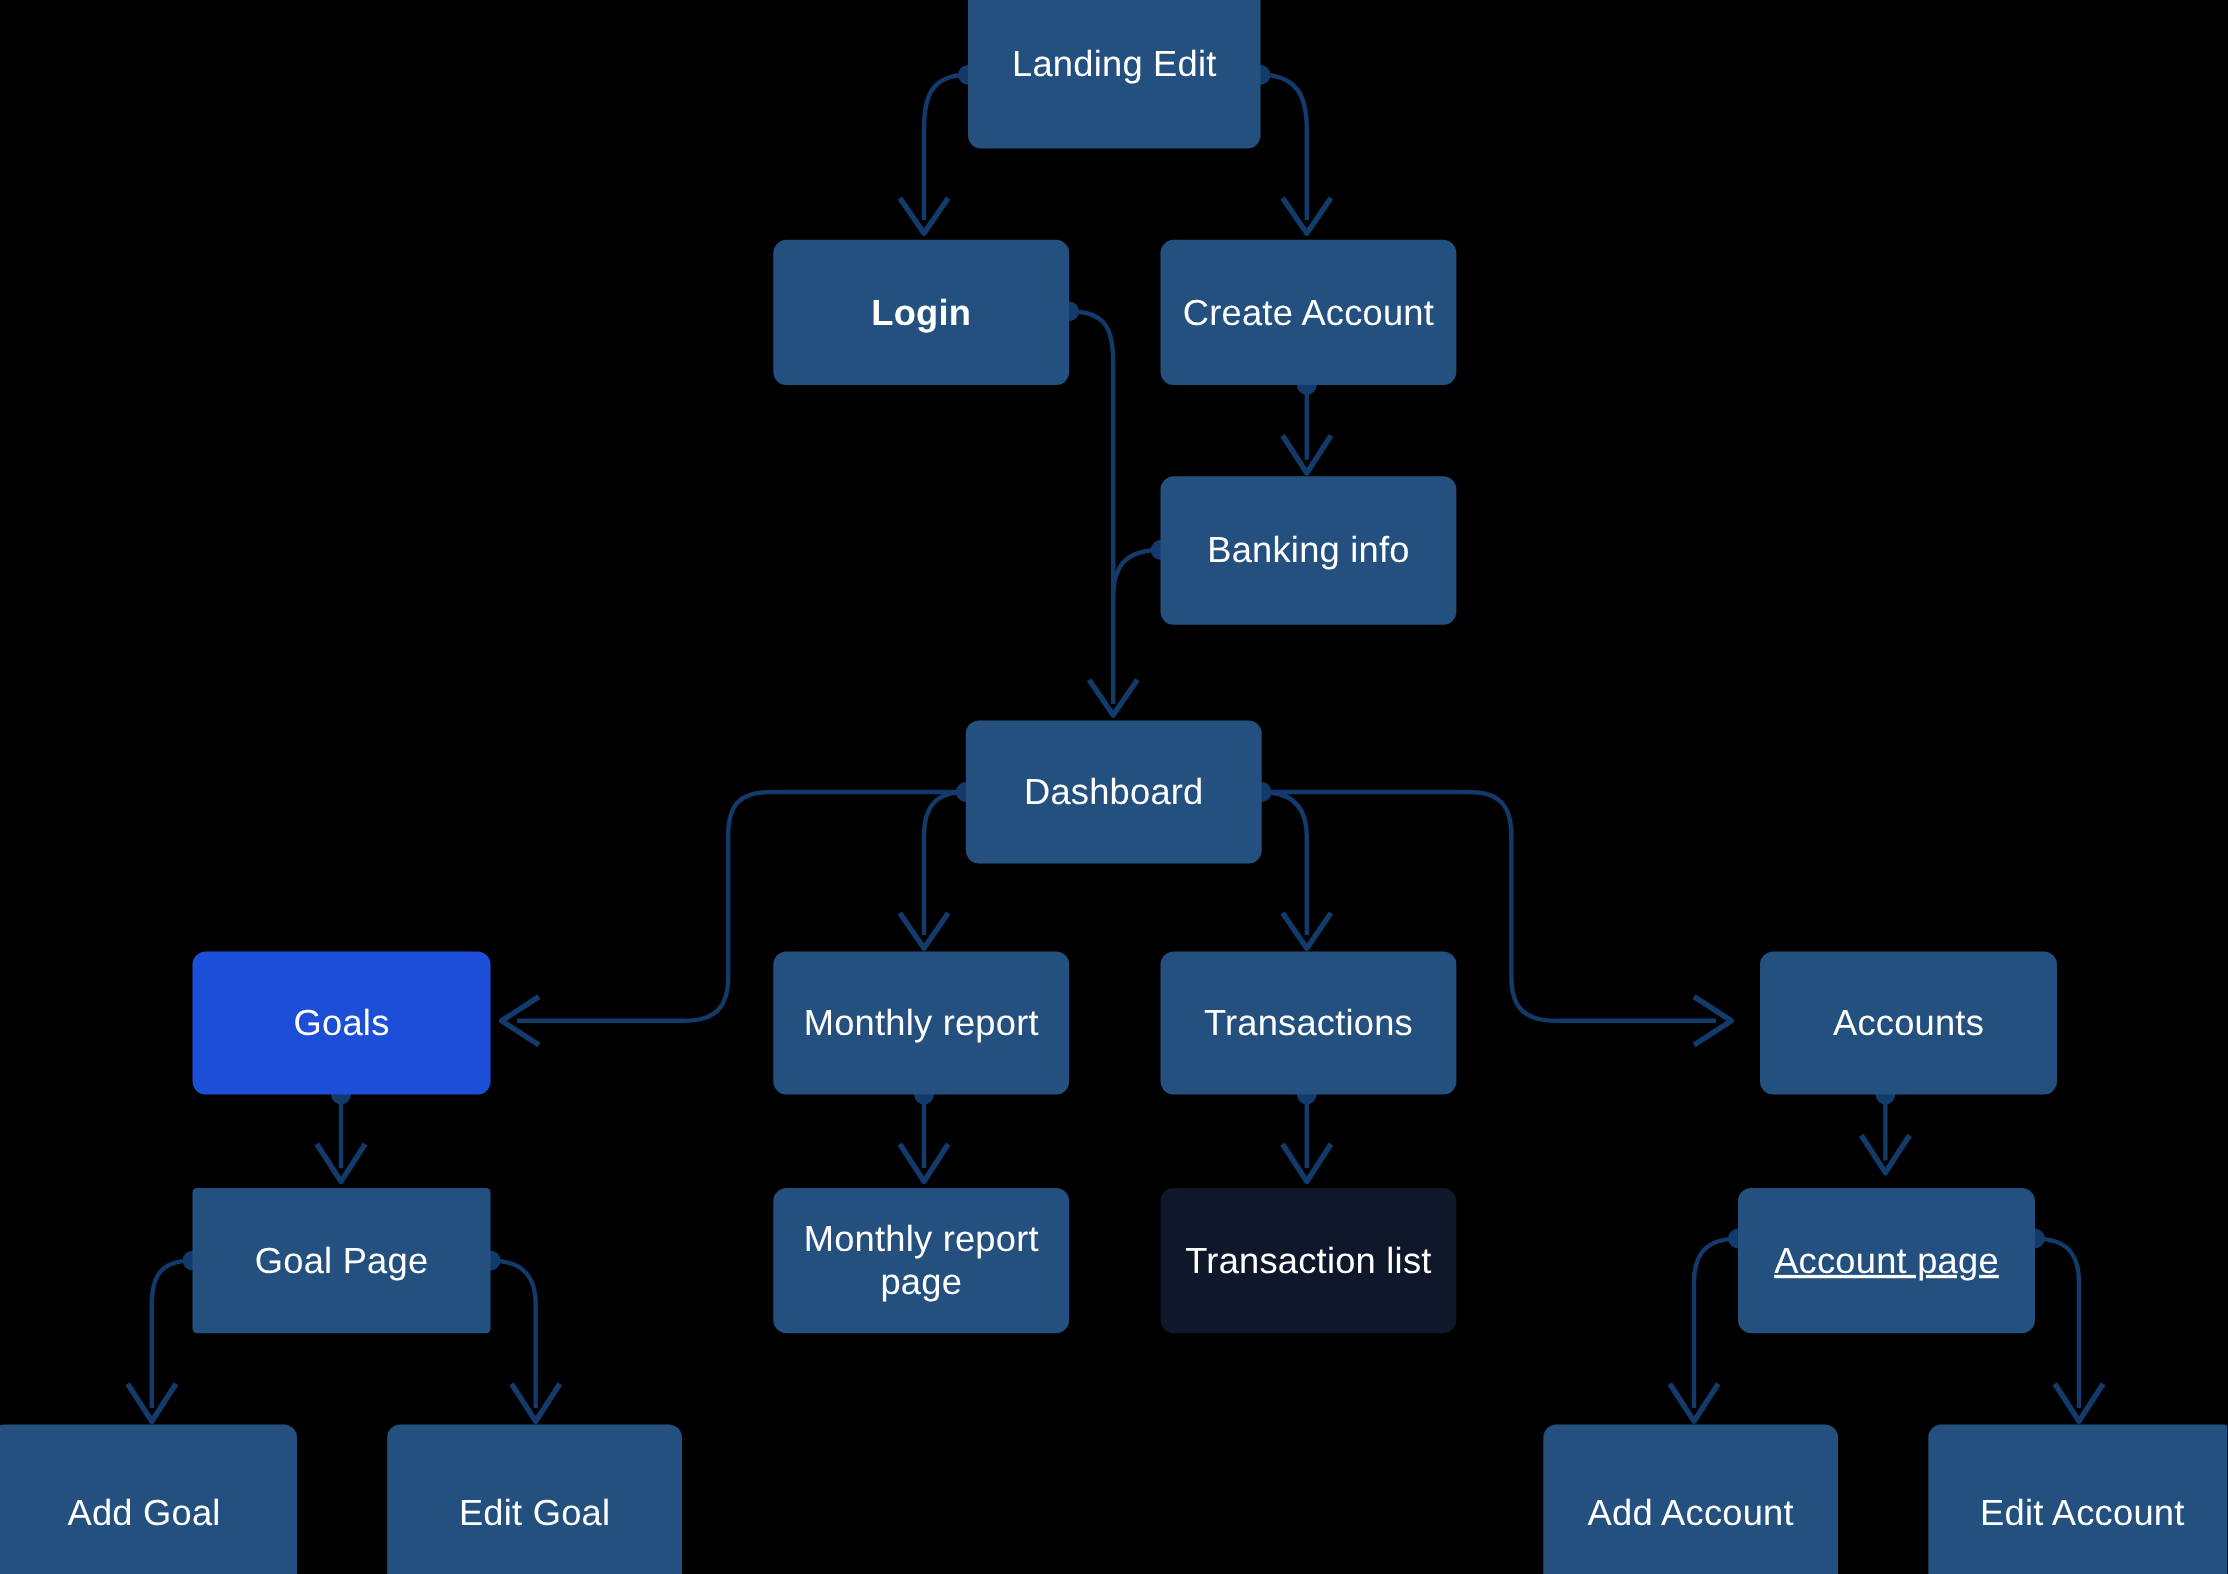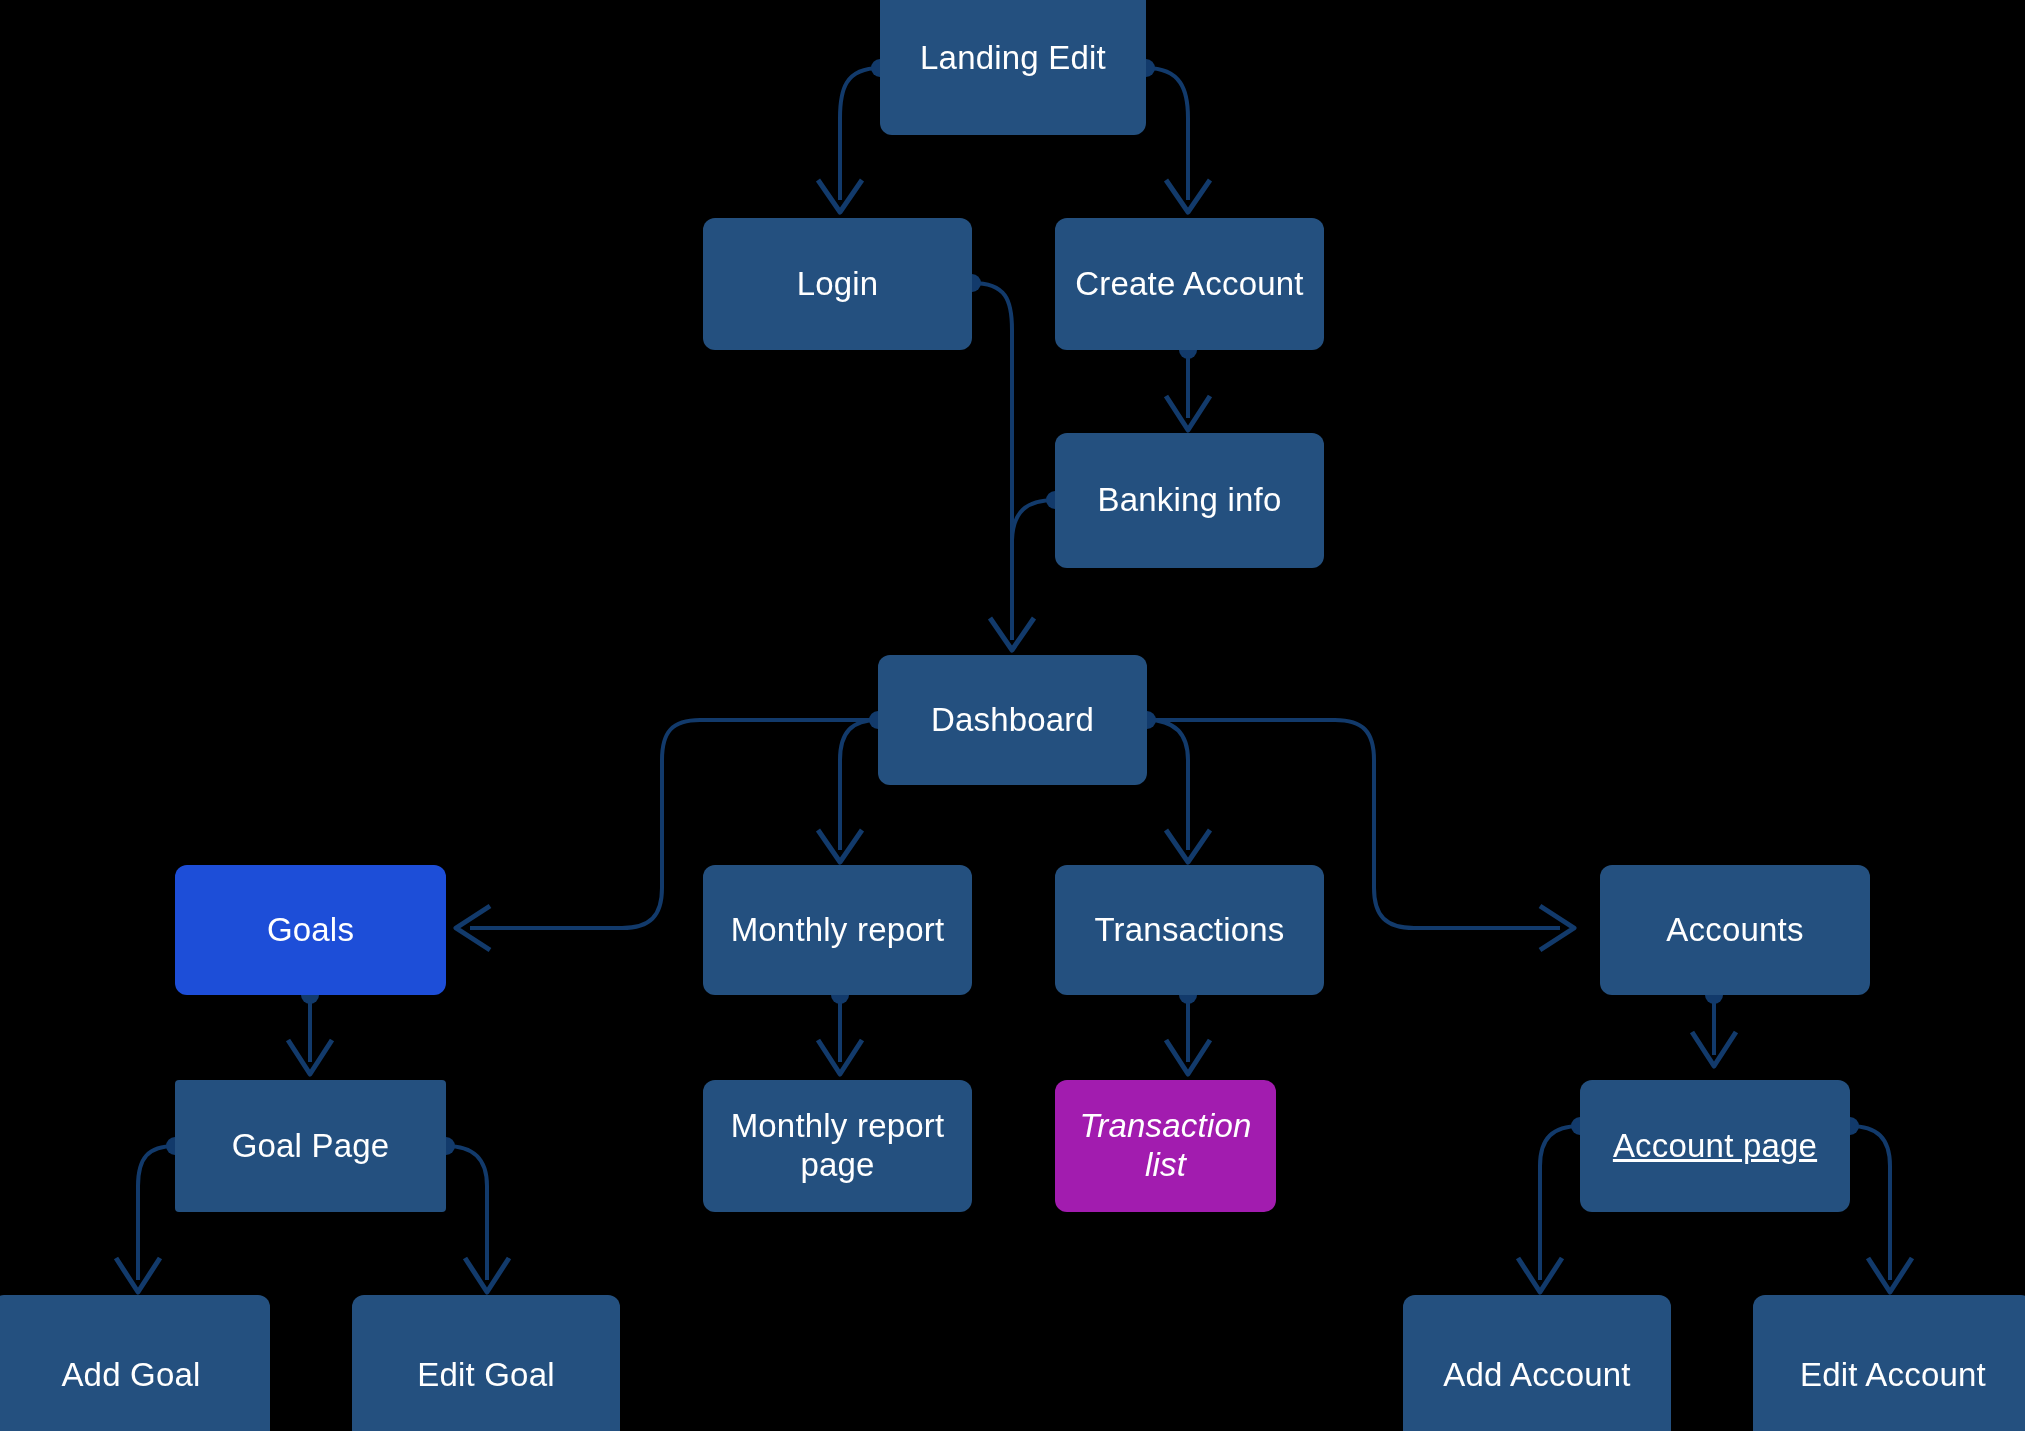--- a/index.html
+++ b/index.html
@@ -124,21 +124,21 @@
       <path d="M 1850 1126 C 1877 1126, 1890 1138, 1890 1166 L 1890 1280"></path>
       <path d="M 1868 1258 L 1890 1292 L 1912 1258" stroke-width="5"></path>
       <circle cx="1850" cy="1126" r="9" fill="#123A6B" stroke="none"></circle>
 
     </g>
   </svg>
 
   <div class="node" style="left: 880px; top: -18px; width: 266px; height: 153px; background: rgb(36, 80, 127); color: rgb(255, 255, 255); border-radius: 12px; font-size: 33px;">
     <span class="node-label">Landing Edit</span>
   </div>
-  <div class="node" style="left: 703px; top: 218px; width: 269px; height: 132px; background: rgb(36, 80, 127); color: rgb(255, 255, 255); border-radius: 12px; font-size: 33px;">
+  <div class="node" style="left: 703px; top: 218px; width: 269px; height: 132px; background: rgb(36, 80, 127); color: rgb(255, 255, 255); border-radius: 12px; font-size: 33px; font-weight: bold;">
     <span class="node-label">Login</span>
   </div>
   <div class="node" style="left: 1055px; top: 218px; width: 269px; height: 132px; background: rgb(36, 80, 127); color: rgb(255, 255, 255); border-radius: 12px; font-size: 33px; padding-left: 12px;">
     <span class="node-label">Create Account</span>
   </div>
   <div class="node" style="left: 1055px; top: 433px; width: 269px; height: 135px; background: rgb(36, 80, 127); color: rgb(255, 255, 255); border-radius: 12px; font-size: 33px;">
     <span class="node-label">Banking info</span>
   </div>
   <div class="node" style="left: 878px; top: 655px; width: 269px; height: 130px; background: rgb(36, 80, 127); color: rgb(255, 255, 255); border-radius: 12px; font-size: 33px;">
     <span class="node-label">Dashboard</span>
@@ -155,21 +155,21 @@
   <div class="node" style="left: 1580px; top: 865px; width: 270px; height: 130px; background: rgb(36, 80, 127); color: rgb(255, 255, 255); border-radius: 12px; font-size: 33px; margin-left: 20px;">
     <span class="node-label">Accounts</span>
   </div>
   <div class="node" style="left: 175px; top: 1080px; width: 271px; height: 132px; background: rgb(36, 80, 127); color: rgb(255, 255, 255); border-radius: 4px; font-size: 33px;">
     <span class="node-label">Goal Page</span>
   </div>
   <div class="node" style="left: 703px; top: 1080px; width: 269px; height: 132px; background: rgb(36, 80, 127); color: rgb(255, 255, 255); border-radius: 12px; font-size: 33px;">
     <span class="node-label">Monthly report
 page</span>
   </div>
-  <div class="node" style="left: 1055px; top: 1080px; width: 221px; height: 132px; background: #a21caf; color: rgb(255, 255, 255); border-radius: 12px; font-size: 33px; font-style: italic;">
+  <div class="node" style="left: 1055px; top: 1080px; width: 269px; height: 132px; background: #0f172a; color: rgb(255, 255, 255); border-radius: 12px; font-size: 33px;">
     <span class="node-label">Transaction list</span>
   </div>
   <div class="node" style="left: 1580px; top: 1080px; width: 270px; height: 132px; background: rgb(36, 80, 127); color: rgb(255, 255, 255); border-radius: 12px; font-size: 33px; text-decoration: underline;">
     <span class="node-label">Account page</span>
   </div>
   <div class="node" style="left: -8px; top: 1295px; width: 278px; height: 160px; background: rgb(36, 80, 127); color: rgb(255, 255, 255); border-radius: 12px; font-size: 33px;">
     <span class="node-label">Add Goal</span>
   </div>
   <div class="node" style="left: 352px; top: 1295px; width: 268px; height: 160px; background: rgb(36, 80, 127); color: rgb(255, 255, 255); border-radius: 12px; font-size: 33px;">
     <span class="node-label">Edit Goal</span>

